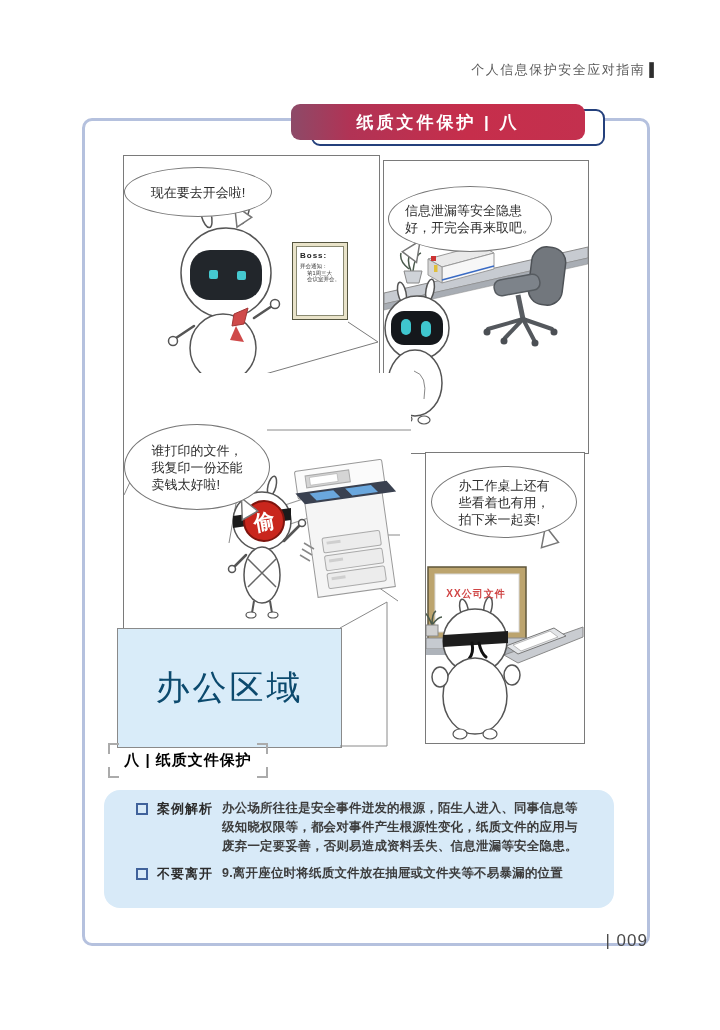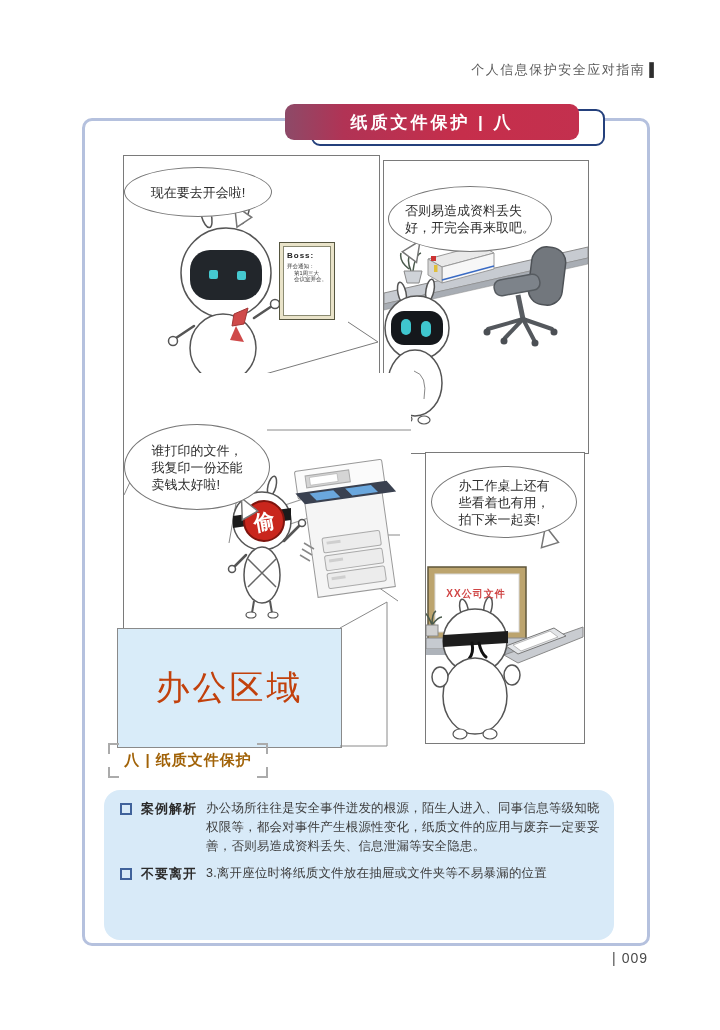--- a/index.html
+++ b/index.html
@@ -11,87 +11,87 @@
          border:3px solid #b5c1de;border-radius:10px;z-index:0;}
 
   
   .doc-header{position:absolute;top:61px;right:60px;font-size:13px;color:#5a5a5a;
               letter-spacing:1.5px;z-index:2;text-align:center;}
   .doc-header .bar{color:#2e2e2e;font-weight:bold;margin-left:4px;}
 
   
   .banner-outline{position:absolute;left:311px;top:109px;width:290px;height:33px;
                   border:2px solid #24407c;border-radius:9px;z-index:2;background:#fff;}
-  .banner{position:absolute;left:285px;top:104px;width:294px;height:36px;border-radius:9px;
+  .banner{position:absolute;left:291px;top:104px;width:294px;height:36px;border-radius:9px;
           background:linear-gradient(90deg,#8d4a68 0%,#b13355 20%,#c62e4b 60%,#c3304e 100%);
           color:#fff;font-weight:bold;font-size:17px;letter-spacing:3px;
           display:flex;align-items:center;justify-content:center;z-index:3;}
 
   
   .panel{position:absolute;background:#fff;z-index:1;}
   .p1{left:123px;top:155px;width:255px;height:218px;border:1px solid #7a7a7a;border-bottom:none;}
   .p2{left:383px;top:160px;width:204px;height:292px;border:1px solid #7a7a7a;}
   .p3{left:123px;top:373px;width:287px;height:255px;border-left:1px solid #7a7a7a;}
   .p4{left:425px;top:452px;width:158px;height:290px;border:1px solid #7a7a7a;}
   .panel svg{position:absolute;left:0;top:0;}
 
   
   .area{position:absolute;left:117px;top:628px;width:223px;height:118px;background:#d9ecf9;
         border:1px solid #8a8a8a;z-index:1;display:flex;align-items:center;justify-content:center;}
-  .area span{font-size:34px;color:#c2410c;letter-spacing:3px;font-weight:500;}
+  .area span{font-size:34px;color:#0c4a6e;letter-spacing:3px;font-weight:500;}
   .persp{position:absolute;left:336px;top:596px;z-index:1;}
 
   
   .bubble-wrap{position:absolute;z-index:5;}
   .bubble{position:relative;z-index:1;width:100%;height:100%;background:#fff;
           border:1.5px solid #777;border-radius:50%;display:flex;align-items:center;
           justify-content:center;}
   .bubble span{font-size:13px;color:#2e2e2e;line-height:17px;white-space:pre-line;text-align:left;}
   .tail{position:absolute;z-index:0;}
   .b1{left:124px;top:167px;width:146px;height:48px;}
   .b1 .tail{right:16px;bottom:-15px;transform:rotate(18deg);}
   .b2{left:388px;top:186px;width:162px;height:64px;}
   .b2 .tail{left:12px;bottom:-15px;transform:scaleX(-1) rotate(15deg);}
   .b3{left:124px;top:424px;width:144px;height:84px;}
   .b3 .tail{right:8px;bottom:-15px;transform:rotate(22deg);}
   .b4{left:431px;top:466px;width:144px;height:70px;}
   .b4 .tail{right:14px;bottom:-16px;transform:rotate(35deg);}
 
   
-  .sign{position:absolute;left:279px;top:242px;width:56px;height:78px;z-index:6;
+  .sign{position:absolute;left:292px;top:242px;width:56px;height:78px;z-index:6;
         background:#e9e3c9;border:1.5px solid #55553f;padding:3px;box-sizing:border-box;}
   .sign-inner{background:#fff;border:1px solid #8a8a72;width:100%;height:100%;
               box-sizing:border-box;padding:4px 3px;}
   .sign-l1{font-size:8px;font-weight:bold;color:#222;letter-spacing:1px;}
   .sign-l2{font-size:5.5px;color:#333;margin-top:3px;line-height:6.5px;}
   .sign-l3,.sign-l4{font-size:5.5px;color:#333;margin-left:7px;line-height:6.5px;}
 
   
   .wb-text{position:absolute;left:434px;top:587px;width:84px;z-index:6;text-align:center;
            font-size:10px;font-weight:bold;color:#d04545;letter-spacing:1px;}
 
   
   .sec-head{position:absolute;left:108px;top:743px;width:160px;height:35px;z-index:2;
             display:flex;align-items:center;justify-content:center;}
-  .sec-head .txt{color:#a16207;font-weight:bold;font-size:15px;letter-spacing:1px;}
+  .sec-head .txt{color:#000000;font-weight:bold;font-size:15px;letter-spacing:1px;}
   .corner{position:absolute;width:9px;height:9px;}
   .c-tl{left:0;top:0;border-left:2px solid #ababab;border-top:2px solid #ababab;}
   .c-tr{right:0;top:0;border-right:2px solid #ababab;border-top:2px solid #ababab;}
   .c-bl{left:0;bottom:0;border-left:2px solid #ababab;border-bottom:2px solid #ababab;}
   .c-br{right:0;bottom:0;border-right:2px solid #ababab;border-bottom:2px solid #ababab;}
 
-  .info-box{position:absolute;left:104px;top:790px;width:510px;height:150px;background:#d8eaf8;
-            border-radius:16px;z-index:1;box-sizing:border-box;padding:9px 10px;}
+  .info-box{position:absolute;left:104px;top:790px;width:510px;height:118px;background:#d8eaf8;
+            border-radius:16px;z-index:1;box-sizing:border-box;padding:9px 26px;}
   .info-row{display:flex;align-items:flex-start;margin-bottom:8px;}
   .bullet{flex:none;width:8px;height:8px;border:2px solid #40629b;margin:4px 9px 0 6px;}
   .info-label{flex:none;font-weight:bold;color:#2c2c2c;font-size:13px;letter-spacing:1px;
               margin-right:9px;line-height:19px;}
-  .info-text{font-size:12.5px;color:#3d3d3d;line-height:19px;letter-spacing:0.2px;width:418px;}
-
-  .page-num{position:absolute;top:950px;right:72px;font-size:14px;color:#4a4a4a;
+  .info-text{font-size:12.5px;color:#3d3d3d;line-height:19px;letter-spacing:0.2px;width:418px;font-weight:bold;}
+
+  .page-num{position:absolute;top:931px;right:72px;font-size:17px;color:#4a4a4a;
             letter-spacing:1px;z-index:2;}
 </style>
 </head>
 <body>
 
 <div class="page">
 
   <div class="frame"></div>
 
   <div class="doc-header">
@@ -282,21 +282,21 @@
       </svg>
     <div class="bubble">
         <span>现在要去开会啦!</span>
       </div>
   </div>
   <div class="bubble-wrap b2">
     <svg class="tail" width="26" height="24">
         <path d="M3,2 L23,8 L12,22 Z" fill="#fff" stroke="#777" stroke-width="1.5"></path>
       </svg>
     <div class="bubble">
-        <span>否则易造成资料丢失
+        <span>信息泄漏等安全隐患
 好，开完会再来取吧。</span>
       </div>
   </div>
   <div class="bubble-wrap b4">
     <svg class="tail" width="26" height="24">
         <path d="M3,2 L23,8 L12,22 Z" fill="#fff" stroke="#777" stroke-width="1.5"></path>
       </svg>
     <div class="bubble">
         <span>办工作桌上还有
 些看着也有用，
@@ -336,20 +336,20 @@
   <div class="info-box">
     <div class="info-row">
       <span class="bullet"></span>
       <span class="info-label">案例解析</span>
       <div class="info-text">办公场所往往是安全事件迸发的根源，陌生人进入、同事信息等级知晓权限等，都会对事件产生根源性变化，纸质文件的应用与废弃一定要妥善，否则易造成资料丢失、信息泄漏等安全隐患。</div>
     </div>
     <div class="info-row">
       <span class="bullet"></span>
       <span class="info-label">不要离开</span>
       <div class="info-text">
-        <div>3.离开座位时将纸质文件放在抽屉或文件夹等不易暴漏的位置</div>
+        <div>9.离开座位时将纸质文件放在抽屉或文件夹等不易暴漏的位置</div>
       </div>
     </div>
   </div>
 
   <div class="page-num">| 009</div>
 
 </div>
 
 </body></html>

